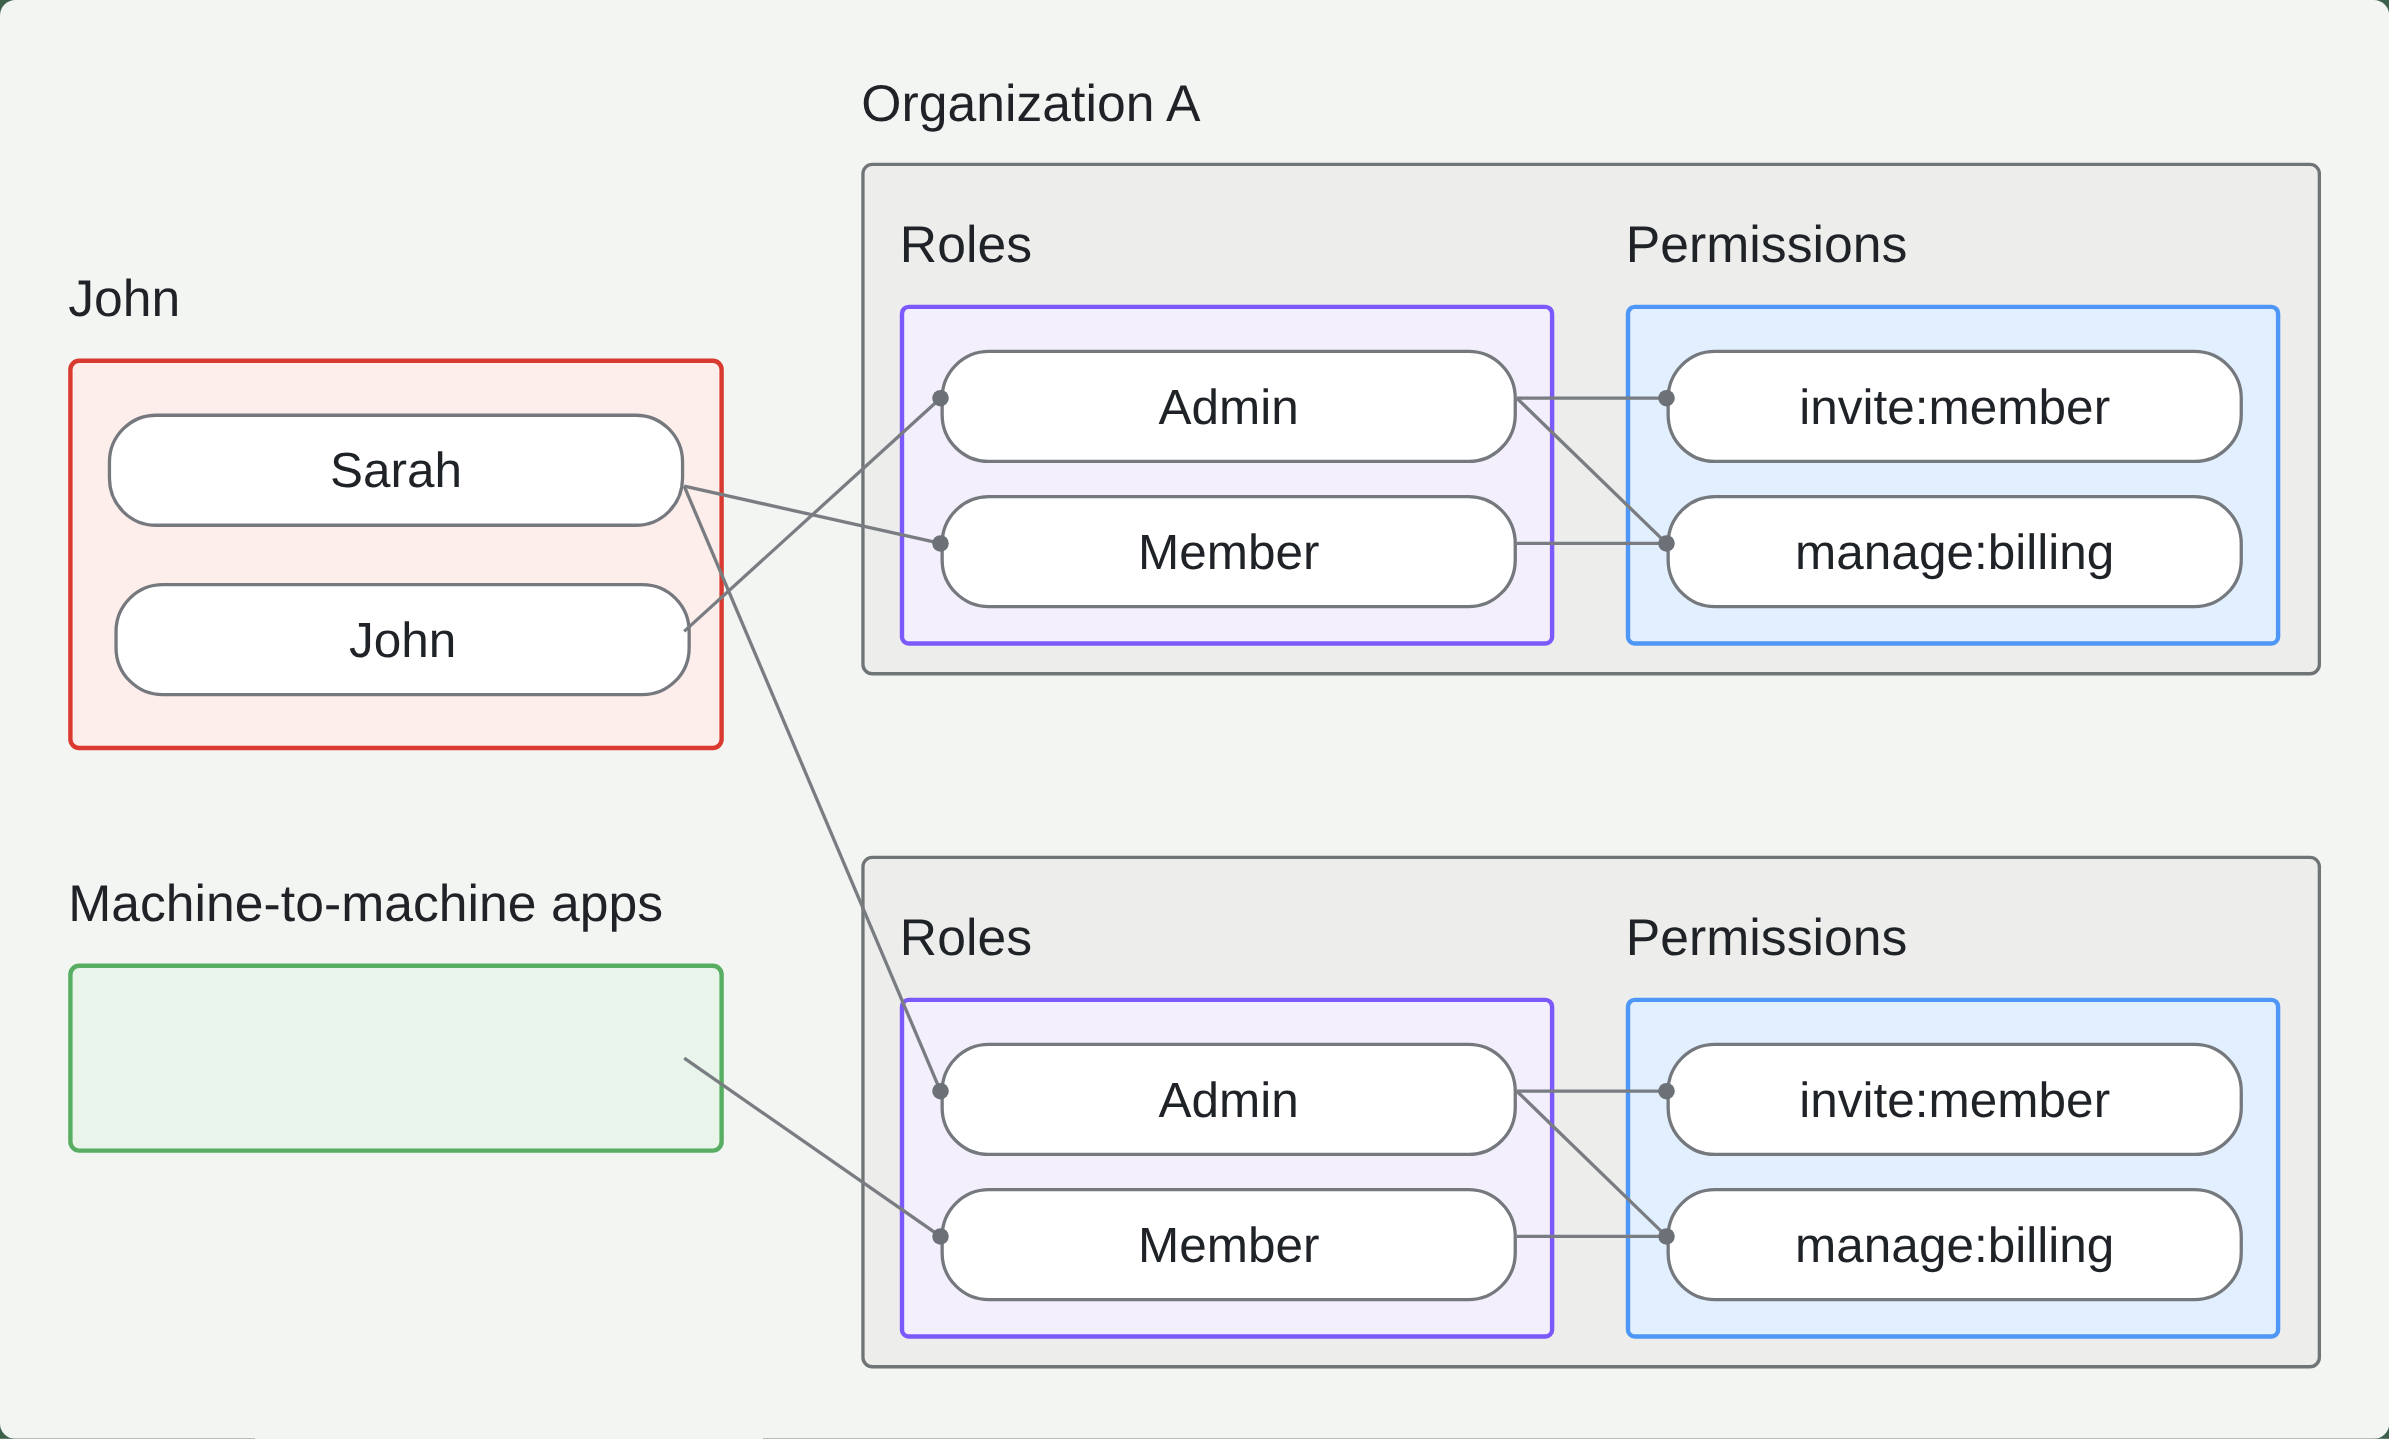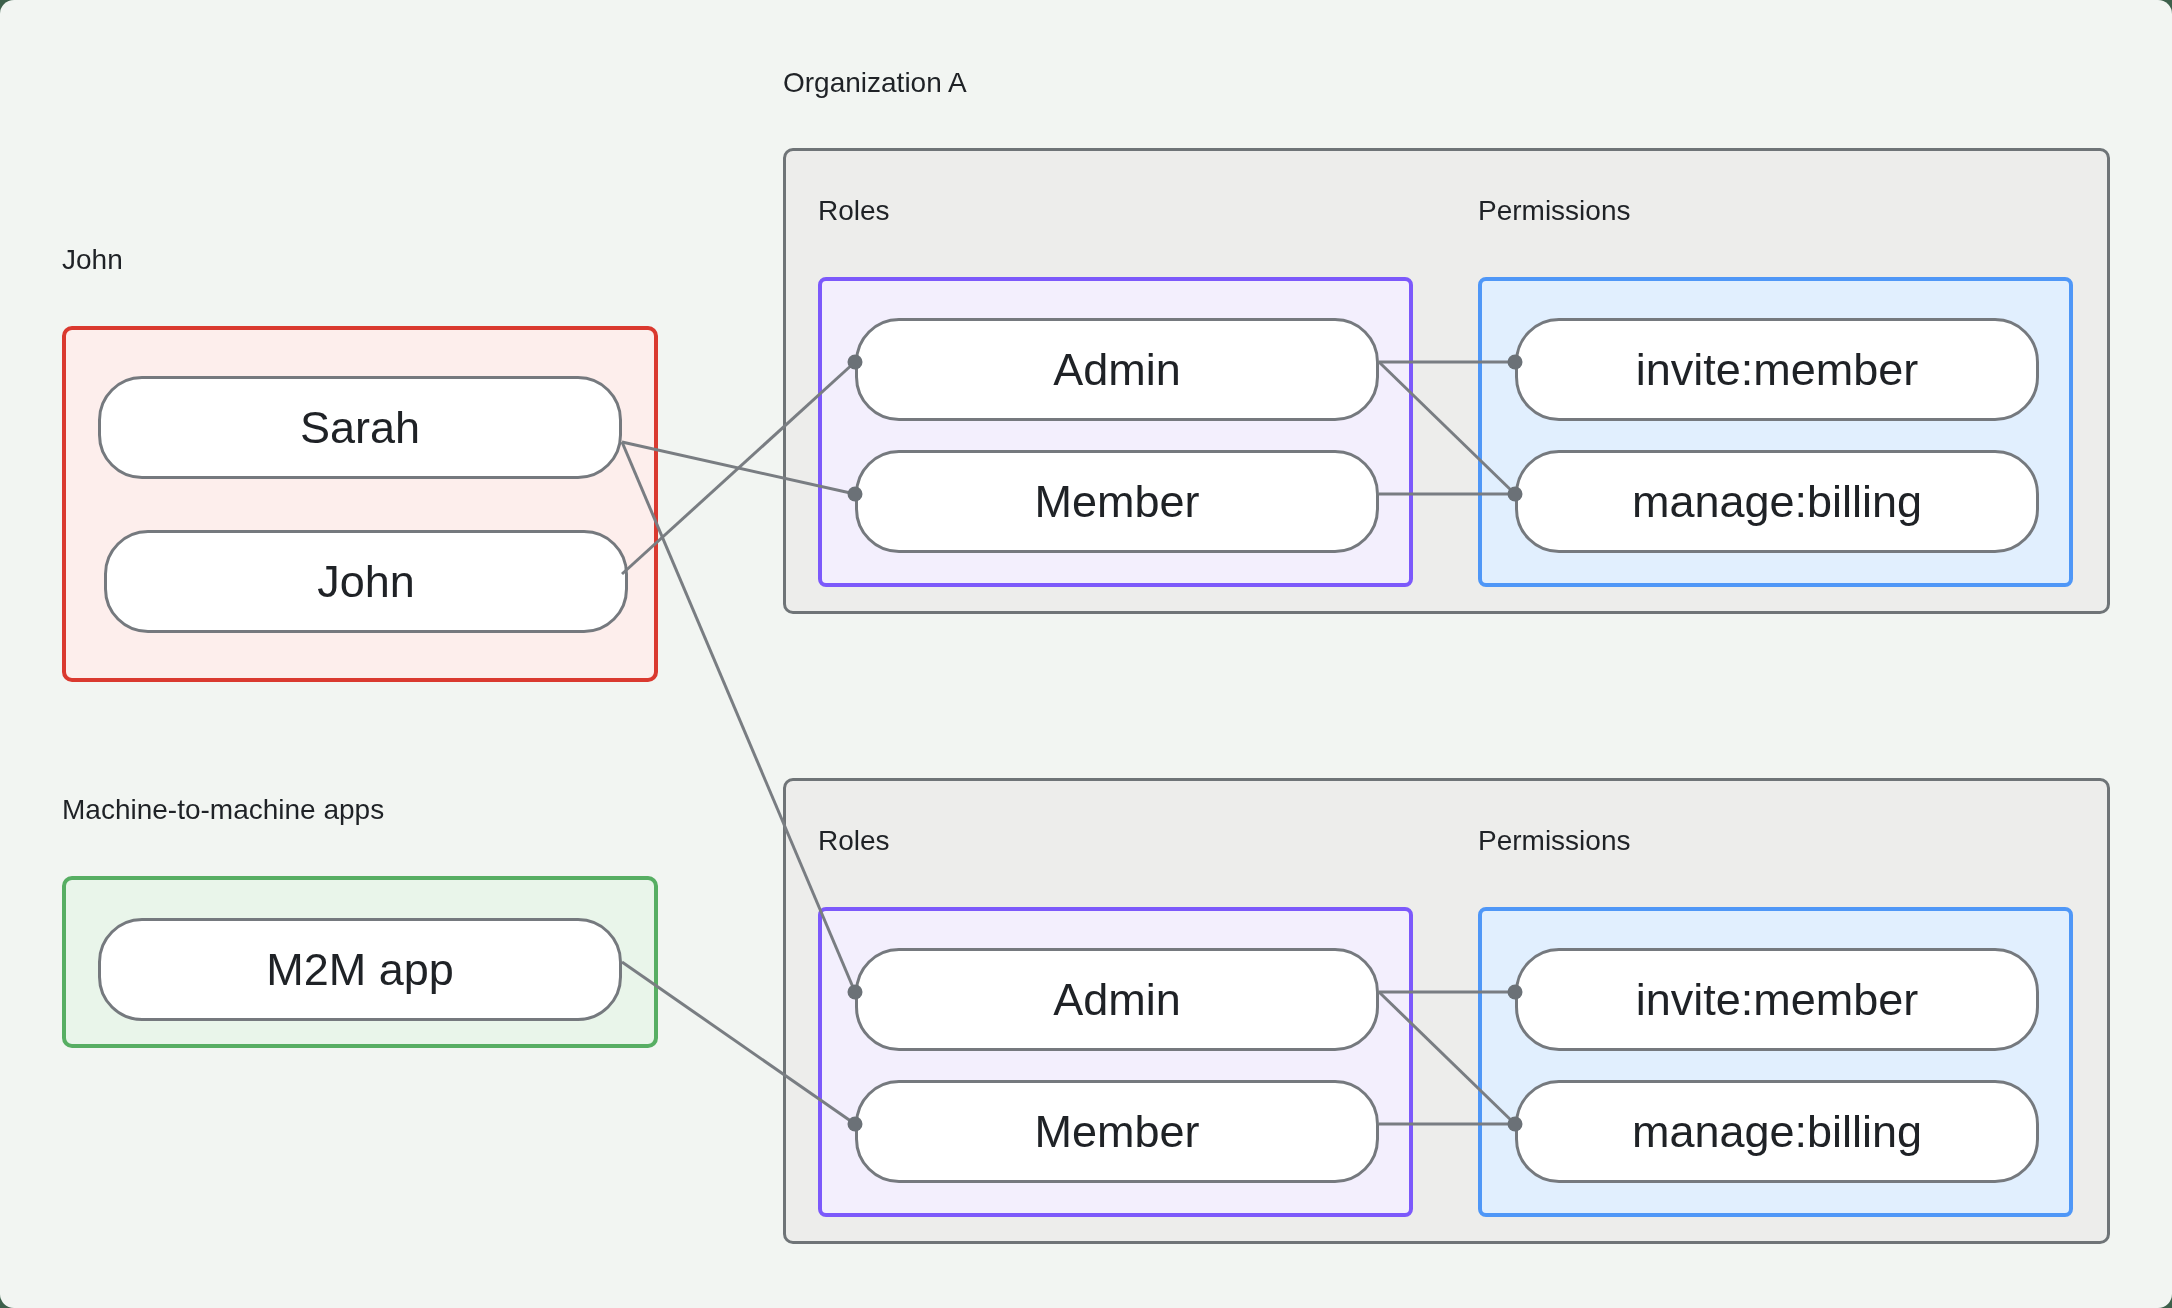--- a/index.html
+++ b/index.html
@@ -16,21 +16,21 @@
     font-family:"Liberation Sans","DejaVu Sans",sans-serif;
     width:2172px;height:1308px;overflow:hidden;
   }
   .page{
     position:relative;width:2172px;height:1308px;
     background:var(--color-page_bg);
     border-radius:14px;overflow:hidden;
   }
   .label{
     position:absolute;color:var(--color-text);
-    font-size:28px;line-height:1.2;white-space:nowrap;
+    font-size:47px;line-height:1.2;white-space:nowrap;
     letter-spacing:0px;font-weight:400;
   }
   .box{position:absolute;box-sizing:border-box;border-radius:10px;}
   .box.users{left:62px;top:326px;width:596px;height:356px;
     background:var(--color-red_fill);border:4px solid var(--color-red_border);}
   .box.m2m{left:62px;top:876px;width:596px;height:172px;
     background:var(--color-green_fill);border:4px solid var(--color-green_border);}
   .box.org{background:var(--color-org_fill);border:3px solid var(--color-org_border);
     width:1327px;height:466px;left:783px;}
   .box.org-a{top:148px;} .box.org-b{top:778px;}
@@ -53,21 +53,20 @@
 
 <div class="page">
 
   <div class="label" style="left:62px;top:243px">John</div>
   <div class="box users"></div>
   <div class="pill" style="left:98px;top:376px">Sarah</div>
   <div class="pill" style="left:104px;top:530px">John</div>
 
   <div class="label" style="left:62px;top:793px">Machine-to-machine apps</div>
   <div class="box m2m"></div>
-  <div class="pill" style="left:98px;top:918px">M2M app</div>
 
   <div class="label" style="left:783px;top:66px">Organization A</div>
   <div class="box org org-a"></div>
   <div class="label" style="left:818px;top:194px">Roles</div>
   <div class="label" style="left:1478px;top:194px">Permissions</div>
   <div class="box roles row-a"></div>
   <div class="box perms row-a"></div>
   <div class="pill" style="left:855px;top:318px">Admin</div>
   <div class="pill" style="left:855px;top:450px">Member</div>
   <div class="pill" style="left:1515px;top:318px">invite:member</div>

